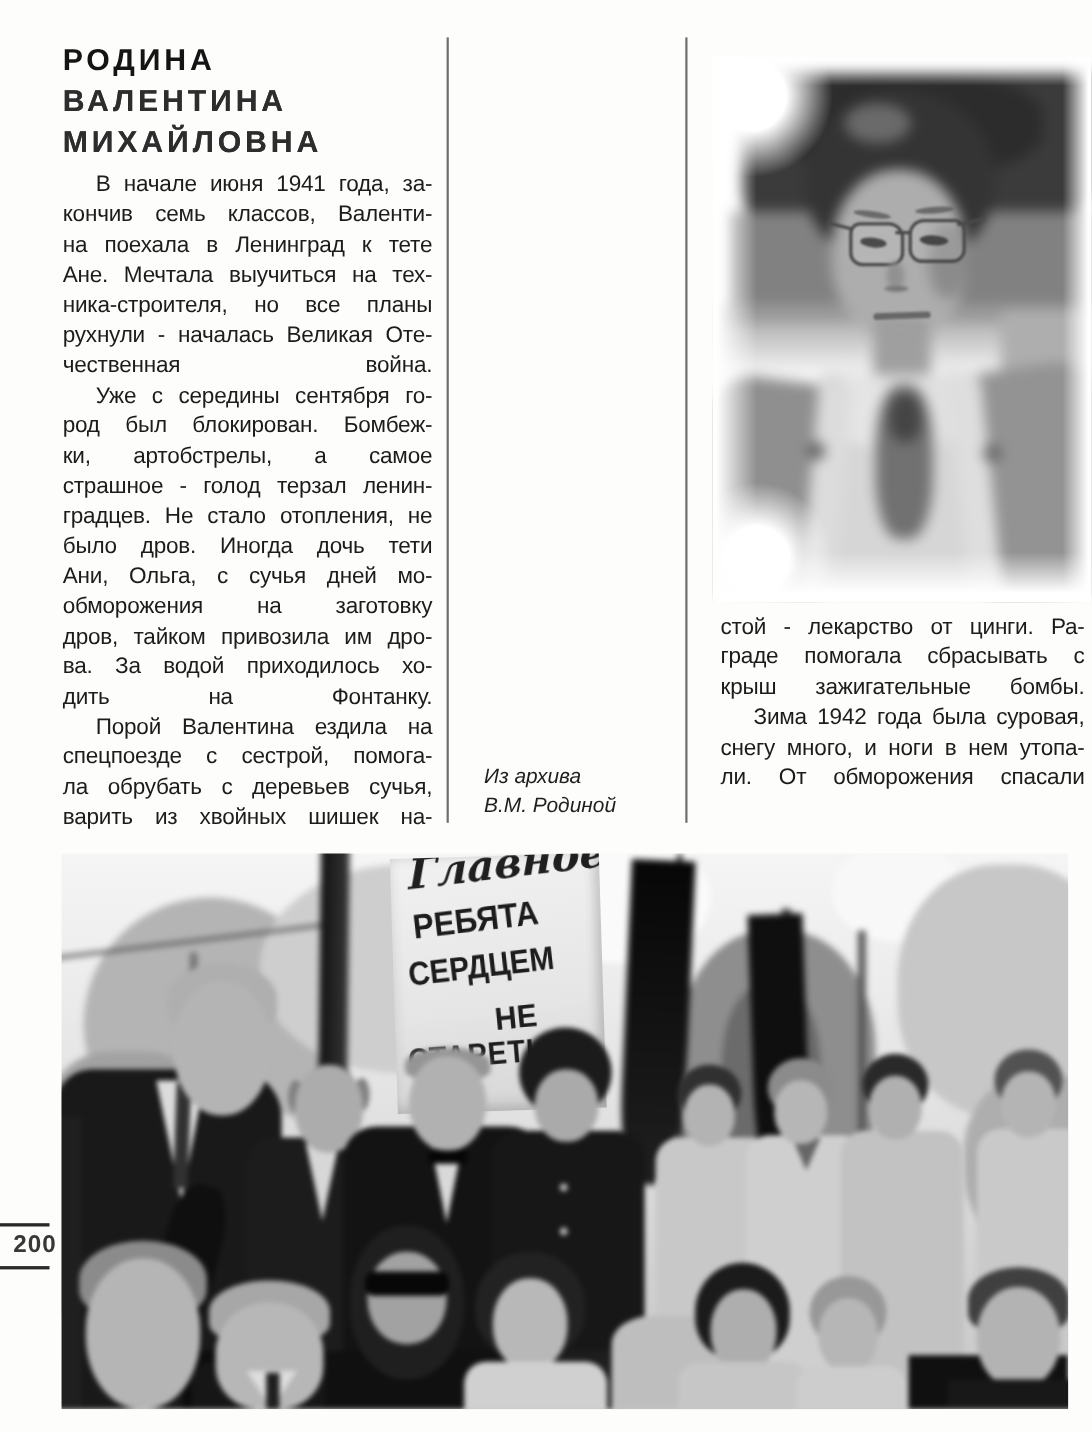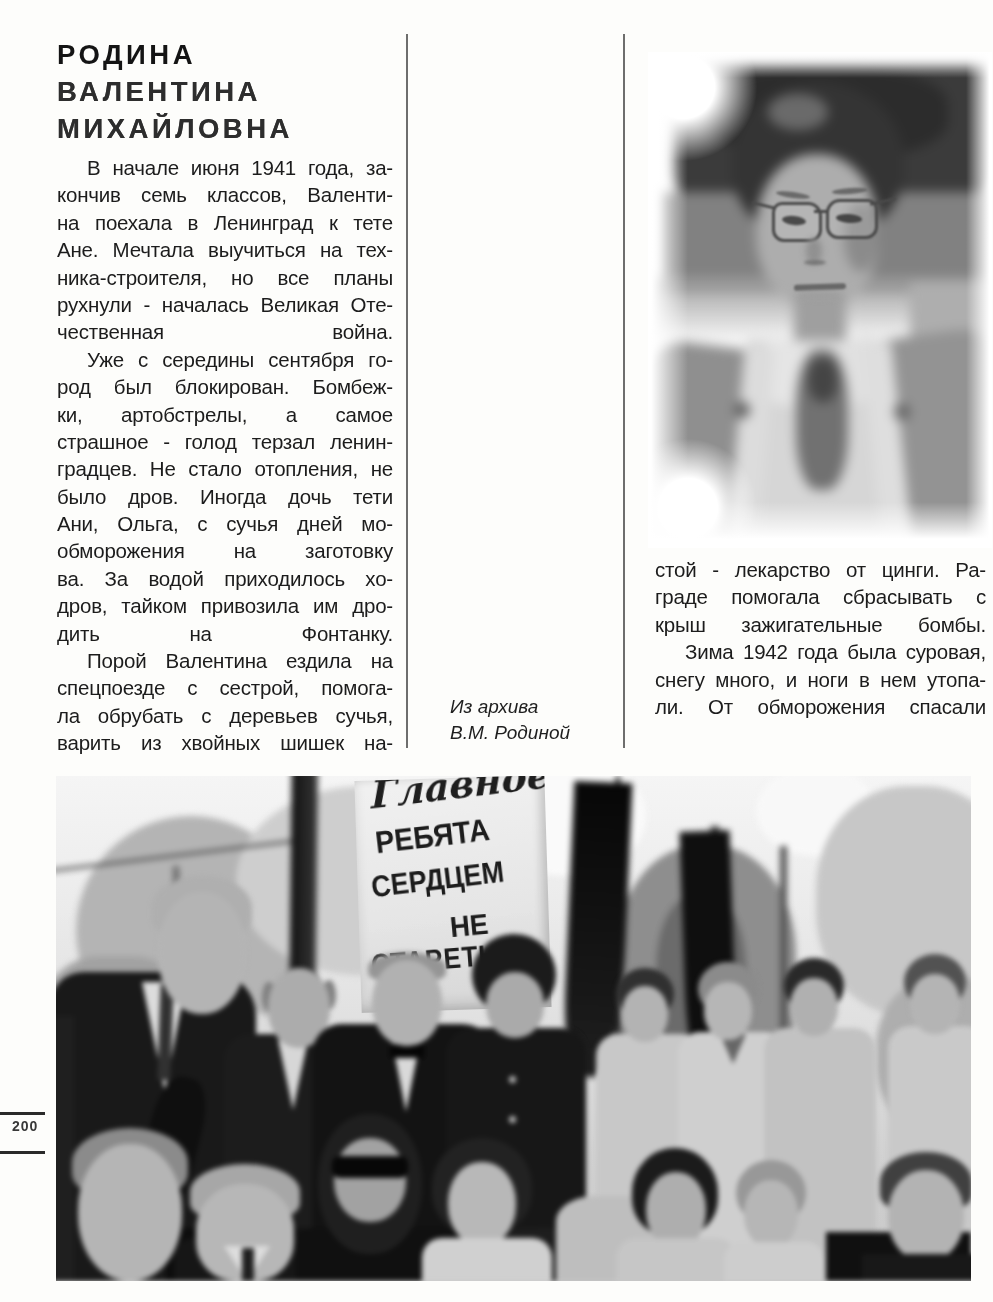--- a/index.html
+++ b/index.html
@@ -21,27 +21,27 @@
   .col{position:absolute;font-size:20.5px;letter-spacing:-0.2px;}
   .col-left{left:57px;top:154px;width:336px;}
   .col-right{left:655px;top:556px;width:331px;}
   .tline{height:27.4px;line-height:27.4px;white-space:nowrap;
          text-align:justify;text-align-last:justify;text-justify:inter-word;}
   .para .tline:first-child{text-indent:30px;}
   .para.cont .tline:first-child{text-indent:0;}
 
   
   .caption{position:absolute;left:440px;top:694px;font-style:italic;font-size:19px;color:#1f1f1f;}
-  .caption .tline{height:26px;line-height:26px;text-align:center;text-align-last:left;white-space:nowrap;margin-left:10px;}
+  .caption .tline{height:26px;line-height:26px;text-align:center;text-align-last:left;white-space:nowrap;}
 
   
   .pagenum{position:absolute;left:0;top:1108px;width:46px;}
   .pn-rule{position:absolute;left:0;width:45px;height:3px;background:#2a2a2a;}
   .pn-rule.top{top:4px;} .pn-rule.bottom{top:43px;}
-  .pn-num{position:absolute;left:12px;top:10px;font-size:14px;font-weight:bold;color:#383838;letter-spacing:1px;}
+  .pn-num{position:absolute;left:12px;top:10px;font-size:22px;font-weight:bold;color:#383838;letter-spacing:1px;}
 
   
   figure{margin:0;}
   .abs{position:absolute;}
 
   
   .portrait{position:absolute;left:648px;top:52px;width:344px;height:496px;overflow:hidden;background:#fff;filter:grayscale(1);}
   .p-blur{position:absolute;inset:0;filter:blur(6px);}
   .p-sharp{position:absolute;inset:0;filter:blur(.8px);}
   .p-vig{position:absolute;inset:0;pointer-events:none;}
@@ -89,22 +89,22 @@
       </div>
     <div class="para">
         <div class="tline">Уже с середины сентября го-</div>
         <div class="tline">род был блокирован. Бомбеж-</div>
         <div class="tline">ки, артобстрелы, а самое</div>
         <div class="tline">страшное - голод терзал ленин-</div>
         <div class="tline">градцев. Не стало отопления, не</div>
         <div class="tline">было дров. Иногда дочь тети</div>
         <div class="tline">Ани, Ольга, с сучья дней мо-</div>
         <div class="tline">обморожения на заготовку</div>
+        <div class="tline">дров, тайком привозила им дро-</div>
         <div class="tline">ва. За водой приходилось хо-</div>
-        <div class="tline">дров, тайком привозила им дро-</div>
         <div class="tline tlast">дить на Фонтанку.</div>
       </div>
     <div class="para">
         <div class="tline">Порой Валентина ездила на</div>
         <div class="tline">спецпоезде с сестрой, помога-</div>
         <div class="tline">ла обрубать с деревьев сучья,</div>
         <div class="tline tlast">варить из хвойных шишек на-</div>
       </div>
   </section>
 

